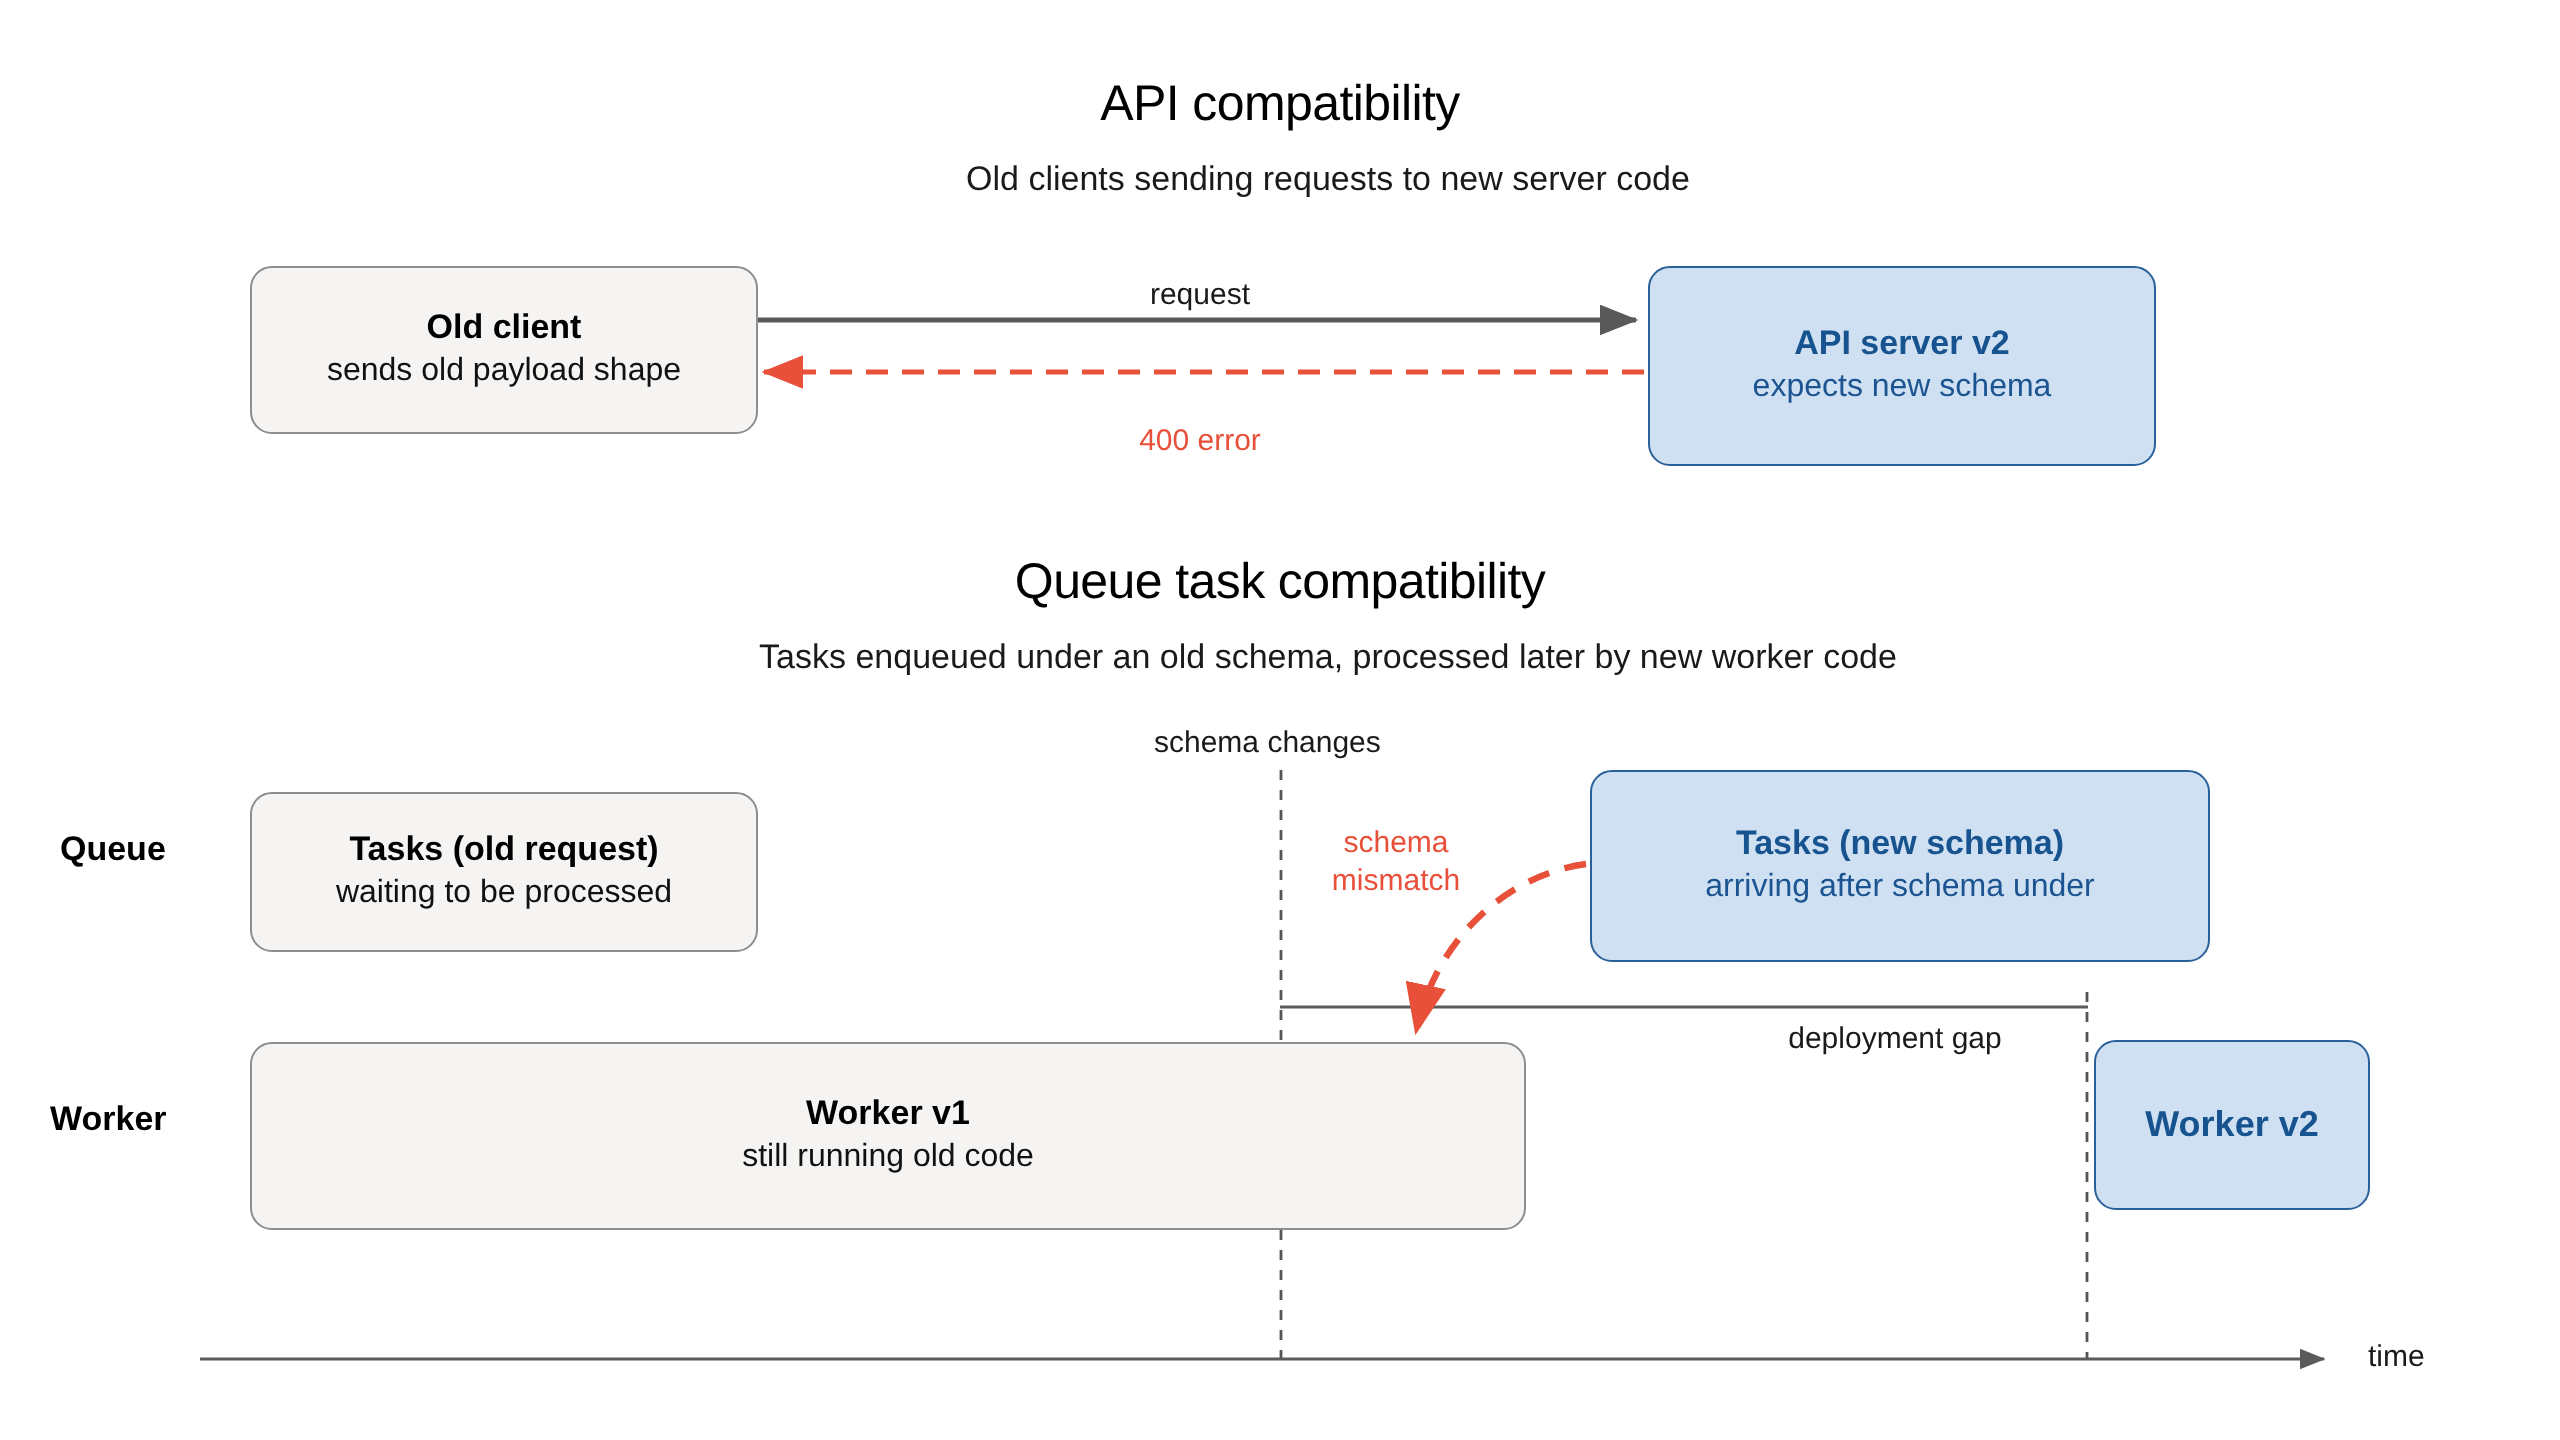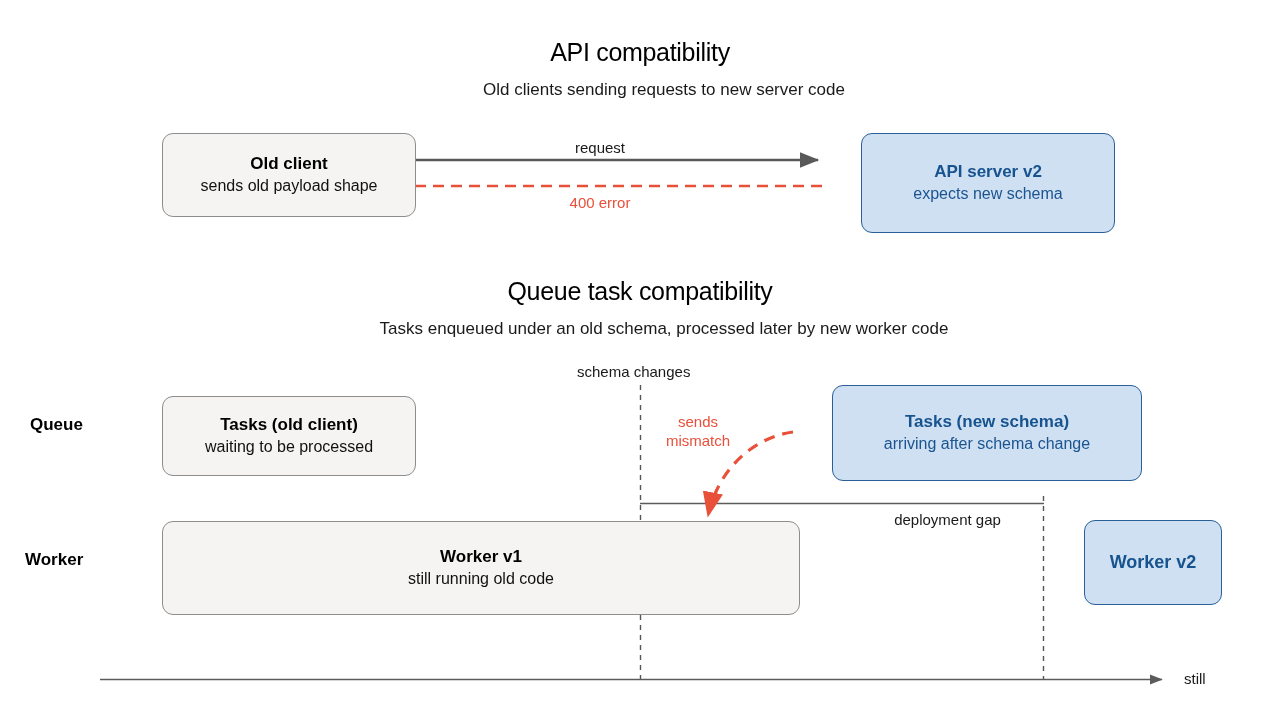--- a/index.html
+++ b/index.html
@@ -53,21 +53,20 @@
   .box {
     position: absolute;
     box-sizing: border-box;
     border-radius: 11px;
     display: flex;
     flex-direction: column;
     align-items: center;
     justify-content: center;
     text-align: center;
     line-height: 1.28;
-    margin-left: 37px;
   }
   .box.gray {
     background: #f5f4f2;
     border: 1.4px solid #8d8d8d;
   }
   .box.blue {
     background: #cfe0f2;
     border: 1.8px solid #2a6099;
     color: #1b4f85;
   }
@@ -162,51 +161,51 @@
     <div class="b-title">Old client</div>
     <div class="b-sub">sends old payload shape</div>
   </div>
 
   <div class="box blue" style="left:824px; top:133px; width:254px; height:100px;">
     <div class="b-title">API server v2</div>
     <div class="b-sub">expects new schema</div>
   </div>
 
   <div class="anno center" style="left:500px; top:139px; width:200px;">request</div>
-  <div class="anno center red" style="left:500px; top:194px; width:200px;text-align:center;">400 error</div>
+  <div class="anno center red" style="left:500px; top:212px; width:200px;text-align:center;">400 error</div>
 
   <div class="section-title" style="top:277px;">Queue task compatibility</div>
   <div class="section-sub" style="top:319px;">Tasks enqueued under an old schema, processed later by new worker code</div>
 
   <div class="row-label" style="left:30px; top:415px;">Queue</div>
   <div class="row-label" style="left:25px; top:550px;">Worker</div>
 
   <div class="anno" style="left:577px; top:363px;">schema changes</div>
 
   <div class="box gray" style="left:125px; top:396px; width:254px; height:80px;">
-    <div class="b-title">Tasks (old client)</div>
+    <div class="b-title">Tasks (old request)</div>
     <div class="b-sub">waiting to be processed</div>
   </div>
 
   <div class="box blue" style="left:795px; top:385px; width:310px; height:96px;">
     <div class="b-title">Tasks (new schema)</div>
-    <div class="b-sub">arriving after schema change</div>
+    <div class="b-sub">arriving after schema under</div>
   </div>
 
   <div class="anno red" style="left:650px; top:413px; width:96px;">
-    <div>sends</div>
+    <div>schema</div>
     <div>mismatch</div>
   </div>
 
   <div class="box gray" style="left:125px; top:521px; width:638px; height:94px;">
     <div class="b-title">Worker v1</div>
     <div class="b-sub">still running old code</div>
   </div>
 
   <div class="box blue" style="left:1047px; top:520px; width:138px; height:85px;">
     <div class="b-title" style="font-size:18px;">Worker v2</div>
   </div>
 
   <div class="anno center" style="left:840px; top:511px; width:215px;">deployment gap</div>
 
-  <div class="anno" style="left:1184px; top:670px;">still</div>
+  <div class="anno" style="left:1184px; top:670px;">time</div>
 
 </div>
 
 </body></html>

